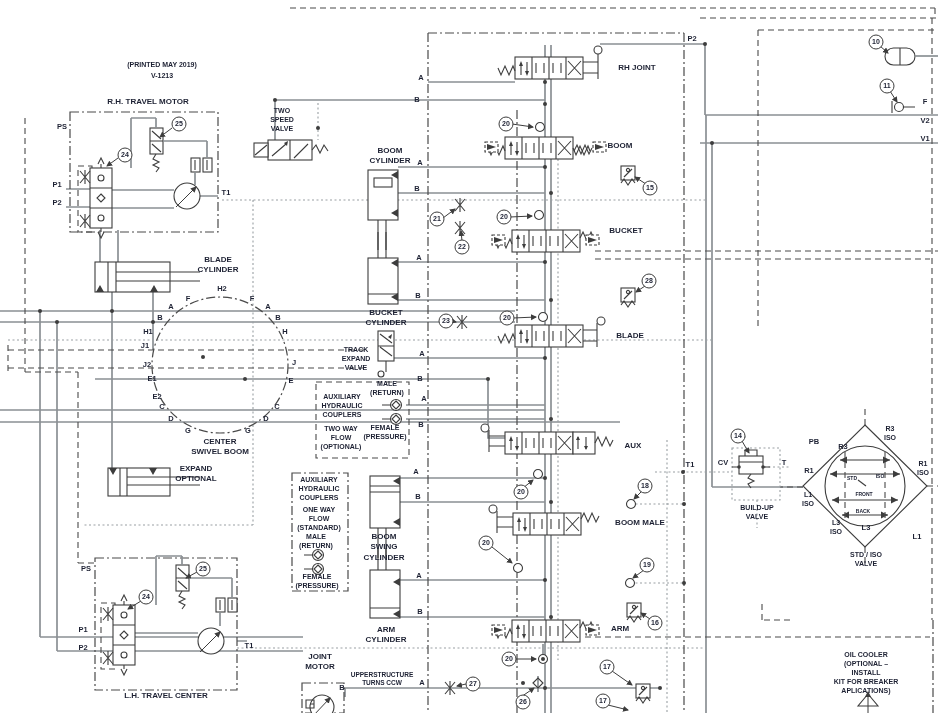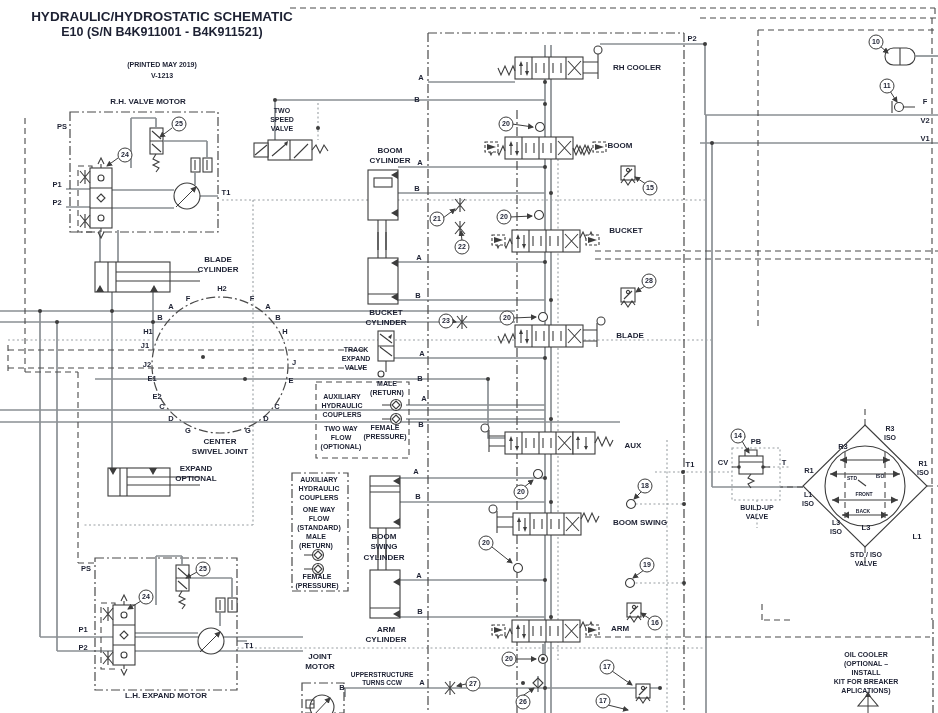--- a/index.html
+++ b/index.html
@@ -380,30 +380,28 @@
         <path class="ar" d="M642 491 L634 499"></path>
 <path class="ar" d="M644 570 L633 578"></path>
         <path class="ar" d="M521 697 L534 688"></path>
 <path class="ar" d="M466 684 L457 686"></path>
         <path class="ar" d="M742 441 L749 453"></path>
 <path class="ar" d="M880 46 L888 53"></path>
         <path class="ar" d="M890 91 L897 102"></path>
 </g>
 </svg>
 
-<span class="lbl t1" style="left:162px;top:8px">HYDRAULIC/HYDROSTATIC SCHEMATIC</span>
-<span class="lbl t2" style="left:162px;top:24px">E10 (S/N B4K911001 - B4K911521)</span>
 <span class="lbl t3" style="left:162px;top:60px">(PRINTED MAY 2019)</span>
 <span class="lbl t3" style="left:162px;top:71px">V-1213</span>
 
-<span class="lbl" style="left:148px;top:97px">R.H. VALVE MOTOR</span>
+<span class="lbl" style="left:148px;top:97px">R.H. TRAVEL MOTOR</span>
 <span class="lbl" style="left:218px;top:255px">BLADE
 CYLINDER</span>
 <span class="lbl" style="left:220px;top:437px">CENTER
-SWIVEL JOINT</span>
+SWIVEL BOOM</span>
 <span class="lbl" style="left:196px;top:464px">EXPAND
 OPTIONAL</span>
 <span class="lbl s7" style="left:282px;top:106px">TWO
 SPEED
 VALVE</span>
 <span class="lbl" style="left:390px;top:146px">BOOM
 CYLINDER</span>
 <span class="lbl" style="left:386px;top:308px">BUCKET
 CYLINDER</span>
 <span class="lbl s7" style="left:356px;top:345px">TRACK
@@ -431,27 +429,27 @@
 (PRESSURE)</span>
 <span class="lbl" style="left:384px;top:532px">BOOM
 SWING
 CYLINDER</span>
 <span class="lbl" style="left:386px;top:625px">ARM
 CYLINDER</span>
 <span class="lbl" style="left:320px;top:652px">JOINT
 MOTOR</span>
 <span class="lbl s6" style="left:382px;top:671px">UPPERSTRUCTURE
 TURNS CCW</span>
-<span class="lbl" style="left:166px;top:691px">L.H. EXPAND MOTOR</span>
-<span class="lbl" style="left:637px;top:63px">RH COOLER</span>
+<span class="lbl" style="left:166px;top:691px">L.H. TRAVEL CENTER</span>
+<span class="lbl" style="left:637px;top:63px">RH JOINT</span>
 <span class="lbl" style="left:620px;top:141px">BOOM</span>
 <span class="lbl" style="left:626px;top:226px">BUCKET</span>
 <span class="lbl" style="left:630px;top:331px">BLADE</span>
 <span class="lbl" style="left:633px;top:441px">AUX</span>
-<span class="lbl" style="left:640px;top:518px">BOOM SWING</span>
+<span class="lbl" style="left:640px;top:518px">BOOM MALE</span>
 <span class="lbl" style="left:620px;top:624px">ARM</span>
 <span class="lbl s7" style="left:757px;top:503px">BUILD-UP
 VALVE</span>
 <span class="lbl s7" style="left:866px;top:550px">STD / ISO
 VALVE</span>
 <span class="lbl s7" style="left:866px;top:650px">OIL COOLER
 (OPTIONAL – INSTALL
 KIT FOR BREAKER
 APLICATIONS)</span>
 
@@ -498,21 +496,21 @@
 <span class="port" style="left:418px;top:496px">B</span>
 <span class="port" style="left:419px;top:575px">A</span>
 <span class="port" style="left:420px;top:611px">B</span>
 <span class="port" style="left:422px;top:682px">A</span>
 <span class="port" style="left:342px;top:687px">B</span>
 <span class="port" style="left:692px;top:38px">P2</span>
 <span class="port" style="left:925px;top:101px">F</span>
 <span class="port" style="left:925px;top:120px">V2</span>
 <span class="port" style="left:925px;top:138px">V1</span>
 <span class="port" style="left:690px;top:464px">T1</span>
-<span class="port" style="left:756px;top:441px">PB</span>
+<span class="port" style="left:814px;top:441px">PB</span>
 <span class="port" style="left:723px;top:462px">CV</span>
 <span class="port" style="left:784px;top:462px">T</span>
 
 <span class="port" style="left:843px;top:446px">R3</span>
 <span class="lbl s7" style="left:890px;top:424px">R3
 ISO</span>
 <span class="port" style="left:809px;top:470px">R1</span>
 <span class="lbl s7" style="left:923px;top:459px">R1
 ISO</span>
 <span class="lbl s7" style="left:808px;top:490px">L1

